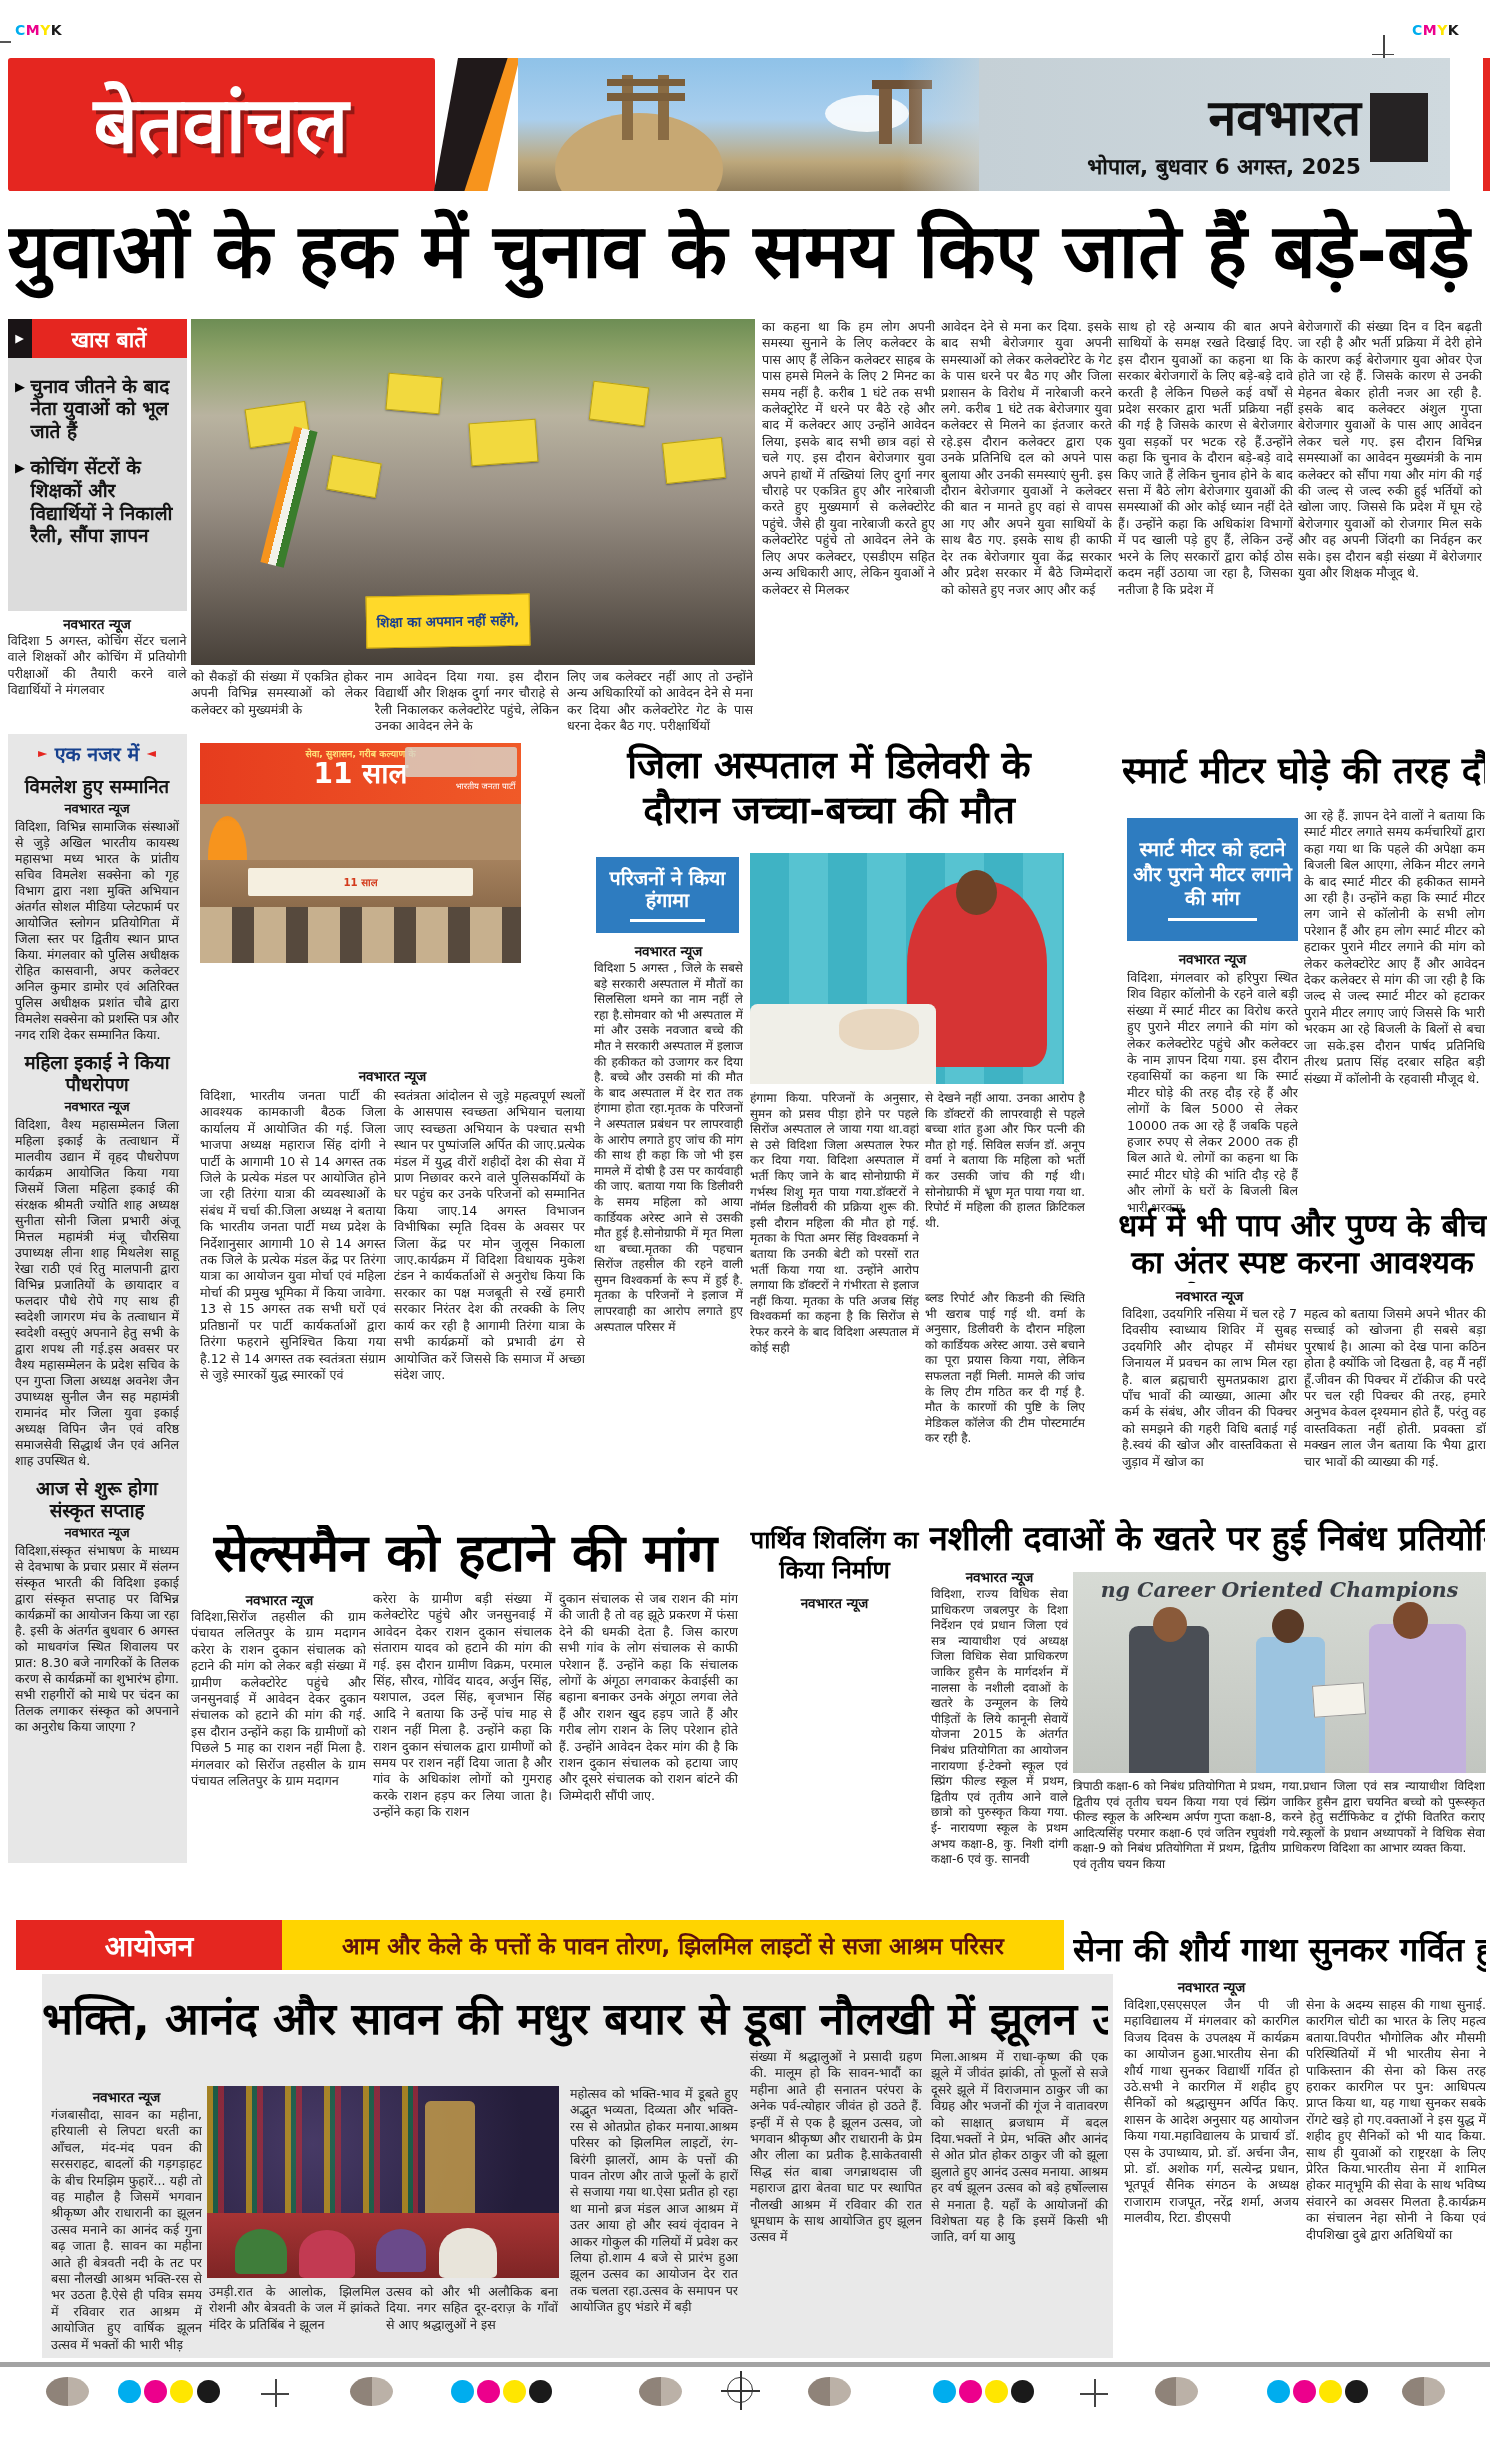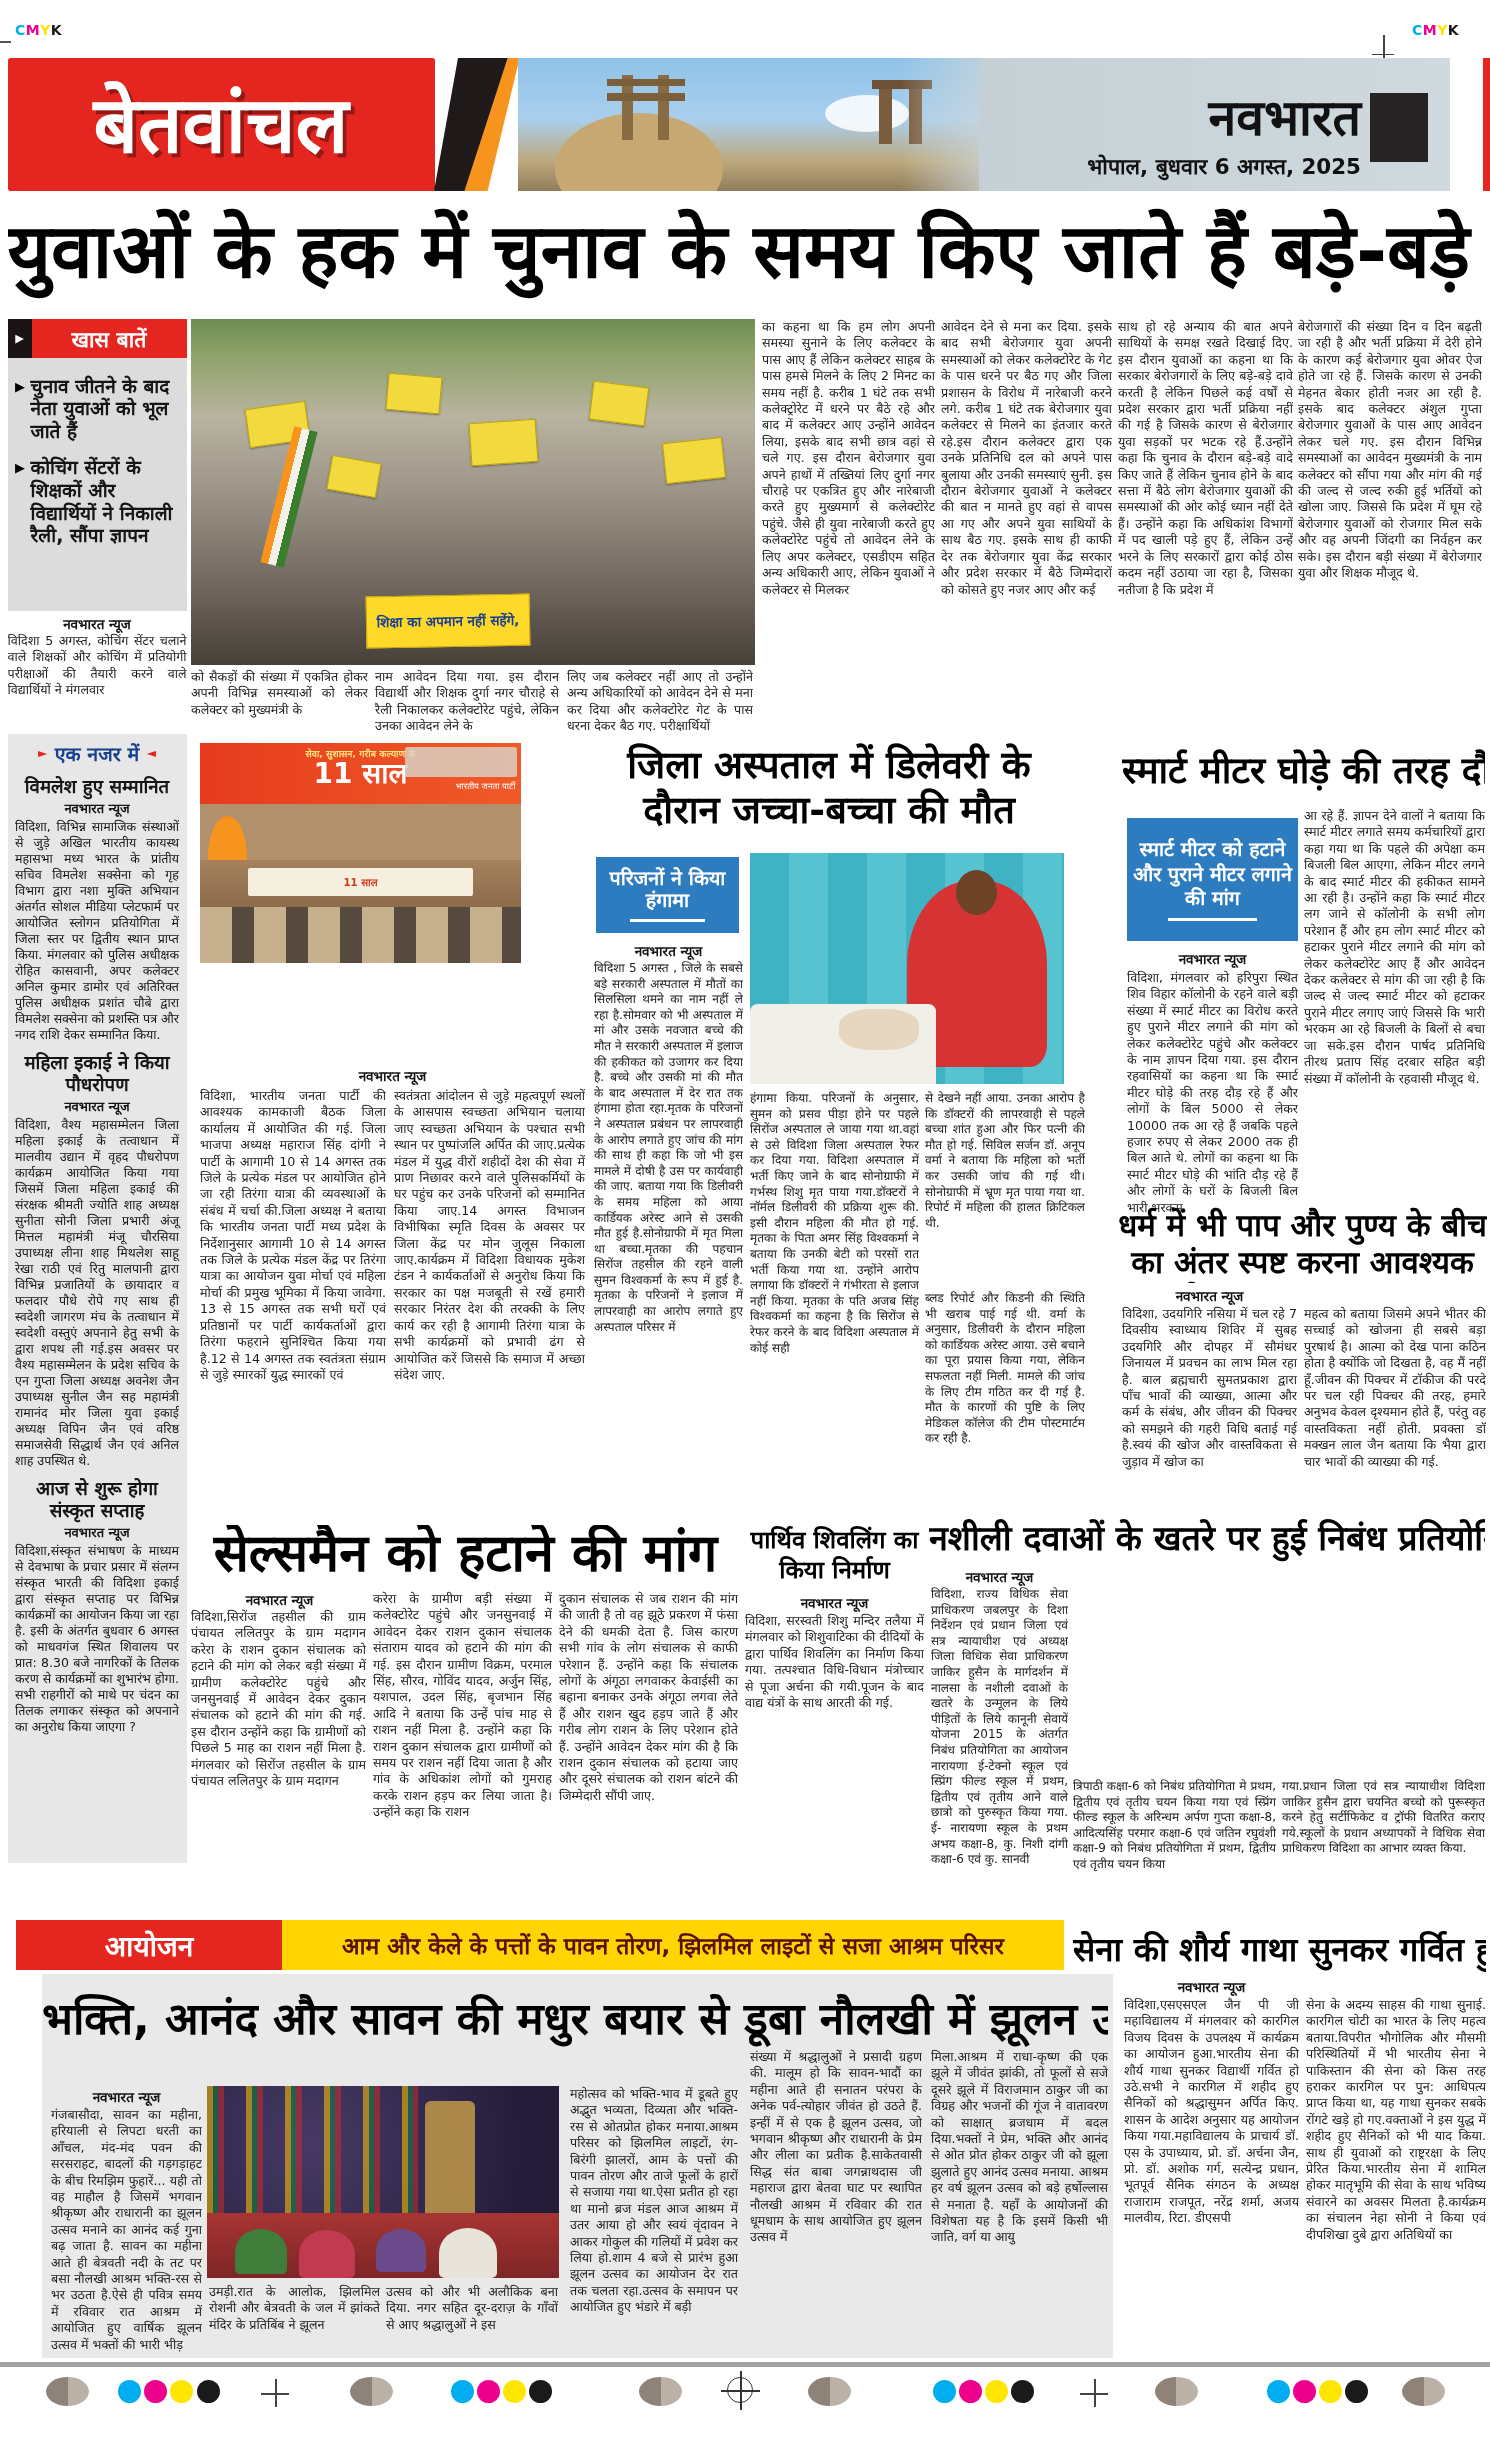--- a/index.html
+++ b/index.html
@@ -185,25 +185,34 @@
   <div class="col abs" style="left:1304px;top:1306px;width:182px;height:201px">महत्व को बताया जिसमे अपने भीतर की सच्चाई को खोजना ही सबसे बड़ा पुरषार्थ है। आत्मा को देख पाना कठिन होता है क्योंकि जो दिखता है, वह मैं नहीं हूँ.जीवन की पिक्चर में टॉकीज की परदे पर चल रही पिक्चर की तरह, हमारे अनुभव केवल दृश्यमान होते हैं, परंतु वह वास्तविकता नहीं होती. प्रवक्ता डॉ मक्खन लाल जैन बताया कि भैया द्वारा चार भावों की व्याख्या की गई.</div>
 
   <div class="hl abs" style="left:191px;top:1525px;width:549px;height:60px;font-size:52px;line-height:1.1;white-space:nowrap">सेल्समैन को हटाने की मांग</div>
   <div class="by abs" style="left:191px;top:1591px;width:177px">नवभारत न्यूज</div>
   <div class="col abs" style="left:191px;top:1609px;width:175px;height:307px">विदिशा,सिरोंज तहसील की ग्राम पंचायत ललितपुर के ग्राम मदागन करेरा के राशन दुकान संचालक को हटाने की मांग को लेकर बड़ी संख्या में ग्रामीण कलेक्टोरेट पहुंचे और जनसुनवाई में आवेदन देकर दुकान संचालक को हटाने की मांग की गई. इस दौरान उन्होंने कहा कि ग्रामीणों को पिछले 5 माह का राशन नहीं मिला है. मंगलवार को सिरोंज तहसील के ग्राम पंचायत ललितपुर के ग्राम मदागन</div>
   <div class="col abs" style="left:373px;top:1591px;width:179px;height:326px">करेरा के ग्रामीण बड़ी संख्या में कलेक्टोरेट पहुंचे और जनसुनवाई में आवेदन देकर राशन दुकान संचालक संताराम यादव को हटाने की मांग की गई. इस दौरान ग्रामीण विक्रम, परमाल सिंह, सौरव, गोविंद यादव, अर्जुन सिंह, यशपाल, उदल सिंह, बृजभान सिंह आदि ने बताया कि उन्हें पांच माह से राशन नहीं मिला है. उन्होंने कहा कि राशन दुकान संचालक द्वारा ग्रामीणों को समय पर राशन नहीं दिया जाता है और गांव के अधिकांश लोगों को गुमराह करके राशन हड़प कर लिया जाता है। उन्होंने कहा कि राशन</div>
   <div class="col abs" style="left:559px;top:1591px;width:179px;height:326px">दुकान संचालक से जब राशन की मांग की जाती है तो वह झूठे प्रकरण में फंसा देने की धमकी देता है. जिस कारण सभी गांव के लोग संचालक से काफी परेशान हैं. उन्होंने कहा कि संचालक लोगों के अंगूठा लगवाकर केवाईसी का बहाना बनाकर उनके अंगूठा लगवा लेते हैं और राशन खुद हड़प जाते हैं और गरीब लोग राशन के लिए परेशान होते हैं. उन्होंने आवेदन देकर मांग की है कि राशन दुकान संचालक को हटाया जाए और दूसरे संचालक को राशन बांटने की जिम्मेदारी सौंपी जाए.</div>
 
   <div class="hl abs" style="left:745px;top:1525px;width:179px;height:67px;font-size:24px;line-height:1.25">पार्थिव शिवलिंग का किया निर्माण</div>
   <div class="by abs" style="left:745px;top:1594px;width:179px">नवभारत न्यूज</div>
-  <div class="col abs" style="left:745px;top:1613px;width:179px;height:304px">विदिशा, सरस्वती शिशु मन्दिर तलैया में मंगलवार को शिशुवाटिका की दीदियों के द्वारा पार्थिव शिवलिंग का निर्माण किया गया. तत्पश्चात विधि-विधान मंत्रोच्चार से पूजा अर्चना की गयी.पूजन के बाद वाद्य यंत्रों के साथ आरती की गई.</div>
 
   <div class="hl abs" style="left:929px;top:1518px;width:556px;height:45px;font-size:34px;line-height:1.2;white-space:nowrap">नशीली दवाओं के खतरे पर हुई निबंध प्रतियोगिता</div>
   <div class="by abs" style="left:931px;top:1568px;width:137px">नवभारत न्यूज</div>
   <div class="col coln abs" style="left:931px;top:1587px;width:137px;height:361px">विदिशा, राज्य विधिक सेवा प्राधिकरण जबलपुर के दिशा निर्देशन एवं प्रधान जिला एवं सत्र न्यायाधीश एवं अध्यक्ष जिला विधिक सेवा प्राधिकरण जाकिर हुसैन के मार्गदर्शन में नालसा के नशीली दवाओं के खतरे के उन्मूलन के लिये पीड़ितों के लिये कानूनी सेवायें योजना 2015 के अंतर्गत निबंध प्रतियोगिता का आयोजन नारायणा ई-टेक्नो स्कूल एवं स्प्रिंग फील्ड स्कूल में प्रथम, द्वितीय एवं तृतीय आने वाले छात्रो को पुरुस्कृत किया गया. ई- नारायणा स्कूल के प्रथम अभय कक्षा-8, कु. निशी दांगी कक्षा-6 एवं कु. सानवी</div>
+  <div class="ph" style="left:1073px;top:1572px;width:413px;height:201px;background:linear-gradient(180deg,#d7dbd5,#c2c6c0)">
+    <div class="abs" style="left:0;top:5.6px;width:100%;text-align:center;font-family:'DejaVu Serif','Liberation Serif',serif;font-style:italic;font-weight:bold;font-size:20.5px;color:#3a3f46">ng Career Oriented Champions</div>
+    <div class="abs" style="left:56px;top:54px;width:80px;height:147px;background:#4a4e55;border-radius:9.3px 9.3px 0 0"></div>
+    <div class="abs" style="left:80px;top:35px;width:34px;height:35px;background:#8a5a3a;border-radius:50%"></div>
+    <div class="abs" style="left:183px;top:65px;width:69px;height:136px;background:#9cc4e0;border-radius:7.5px 7.5px 0 0"></div>
+    <div class="abs" style="left:199px;top:37px;width:32px;height:34px;background:#5a3a26;border-radius:50%"></div>
+    <div class="abs" style="left:240px;top:112px;width:52px;height:32px;background:#f4f2ea;border:0.9px solid #999;transform:rotate(-4deg)"></div>
+    <div class="abs" style="left:296px;top:52px;width:97px;height:149px;background:#c3b2dc;border-radius:9.3px 9.3px 0 0"></div>
+    <div class="abs" style="left:320px;top:30px;width:35px;height:37px;background:#7c4a2e;border-radius:50%"></div>
+  </div>
   <div class="col coln abs" style="left:1073px;top:1779px;width:203px;height:151px">त्रिपाठी कक्षा-6 को निबंध प्रतियोगिता मे प्रथम, द्वितीय एवं तृतीय चयन किया गया एवं स्प्रिंग फील्ड स्कूल के अरिन्धम अर्पण गुप्ता कक्षा-8, आदित्यसिंह परमार कक्षा-6 एवं जतिन रघुवंशी कक्षा-9 को निबंध प्रतियोगिता में प्रथम, द्वितीय एवं तृतीय चयन किया</div>
   <div class="col coln abs" style="left:1282px;top:1779px;width:203px;height:151px">गया.प्रधान जिला एवं सत्र न्यायाधीश विदिशा जाकिर हुसैन द्वारा चयनित बच्चो को पुरूस्कृत करने हेतु सर्टीफिकेट व ट्रॉफी वितरित कराए गये.स्कूलों के प्रधान अध्यापकों ने विधिक सेवा प्राधिकरण विदिशा का आभार व्यक्त किया.</div>
 
   <div class="hl abs" style="left:1073px;top:1930px;width:413px;height:43px;font-size:33px;line-height:1.2;white-space:nowrap">सेना की शौर्य गाथा सुनकर गर्वित हुए युवा</div>
   <div class="by abs" style="left:1124px;top:1978px;width:175px">नवभारत न्यूज</div>
   <div class="col abs" style="left:1124px;top:1997px;width:175px;height:356px">विदिशा,एसएसएल जैन पी जी महाविद्यालय में मंगलवार को कारगिल विजय दिवस के उपलक्ष्य में कार्यक्रम का आयोजन हुआ.भारतीय सेना की शौर्य गाथा सुनकर विद्यार्थी गर्वित हो उठे.सभी ने कारगिल में शहीद हुए सैनिकों को श्रद्धासुमन अर्पित किए. शासन के आदेश अनुसार यह आयोजन किया गया.महाविद्यालय के प्राचार्य डॉ. एस के उपाध्याय, प्रो. डॉ. अर्चना जैन, प्रो. डॉ. अशोक गर्ग, सत्येन्द्र प्रधान, भूतपूर्व सैनिक संगठन के अध्यक्ष राजाराम राजपूत, नरेंद्र शर्मा, अजय मालवीय, रिटा. डीएसपी</div>
   <div class="col abs" style="left:1306px;top:1997px;width:180px;height:356px">सेना के अदम्य साहस की गाथा सुनाई. कारगिल चोटी का भारत के लिए महत्व बताया.विपरीत भौगोलिक और मौसमी परिस्थितियों में भी भारतीय सेना ने पाकिस्तान की सेना को किस तरह हराकर कारगिल पर पुन: आधिपत्य प्राप्त किया था, यह गाथा सुनकर सबके रोंगटे खड़े हो गए.वक्ताओं ने इस युद्ध में शहीद हुए सैनिकों को भी याद किया. साथ ही युवाओं को राष्ट्ररक्षा के लिए प्रेरित किया.भारतीय सेना में शामिल होकर मातृभूमि की सेवा के साथ भविष्य संवारने का अवसर मिलता है.कार्यक्रम का संचालन नेहा सोनी ने किया एवं दीपशिखा दुबे द्वारा अतिथियों का</div>
 
   <div class="abs" style="left:16px;top:1920px;width:266px;height:50px;background:#e52620;display:flex;align-items:center;justify-content:center;color:#fff;font-weight:bold;font-size:28px">आयोजन</div>
   <div class="abs" style="left:282px;top:1920px;width:782px;height:50px;background:#ffd400;display:flex;align-items:center;justify-content:center;color:#5b0f0f;font-weight:bold;font-size:23px;white-space:nowrap;overflow:hidden">आम और केले के पत्तों के पावन तोरण, झिलमिल लाइटों से सजा आश्रम परिसर</div>

